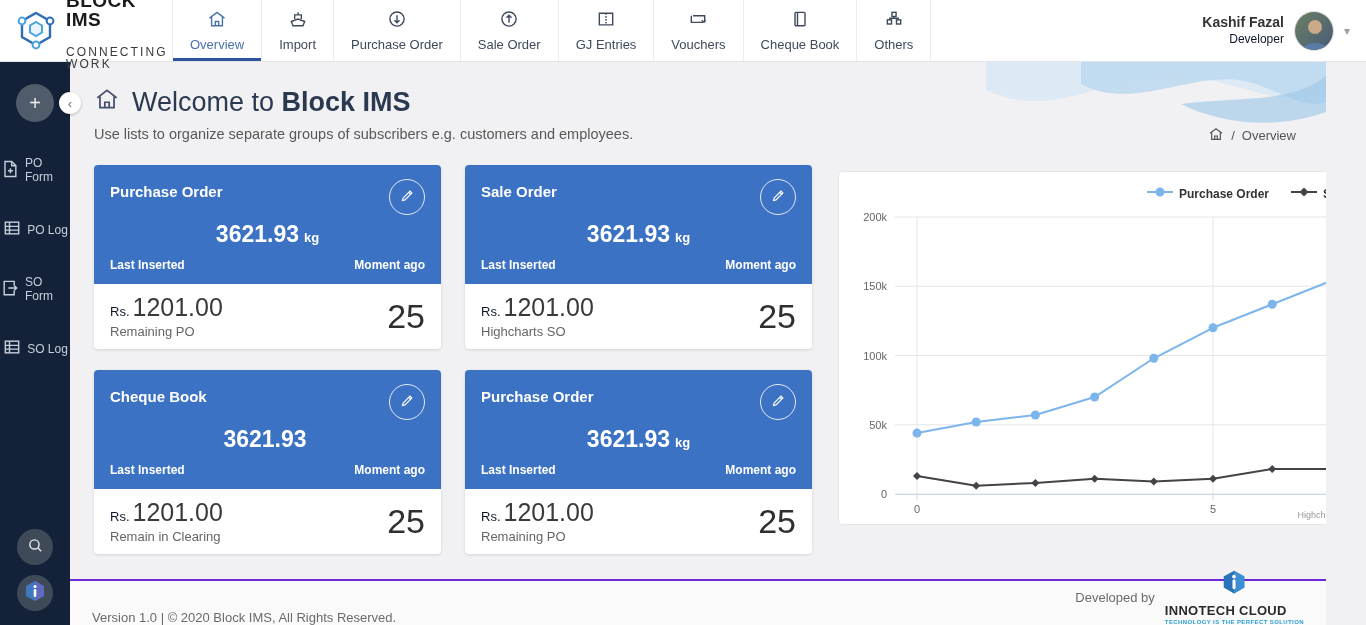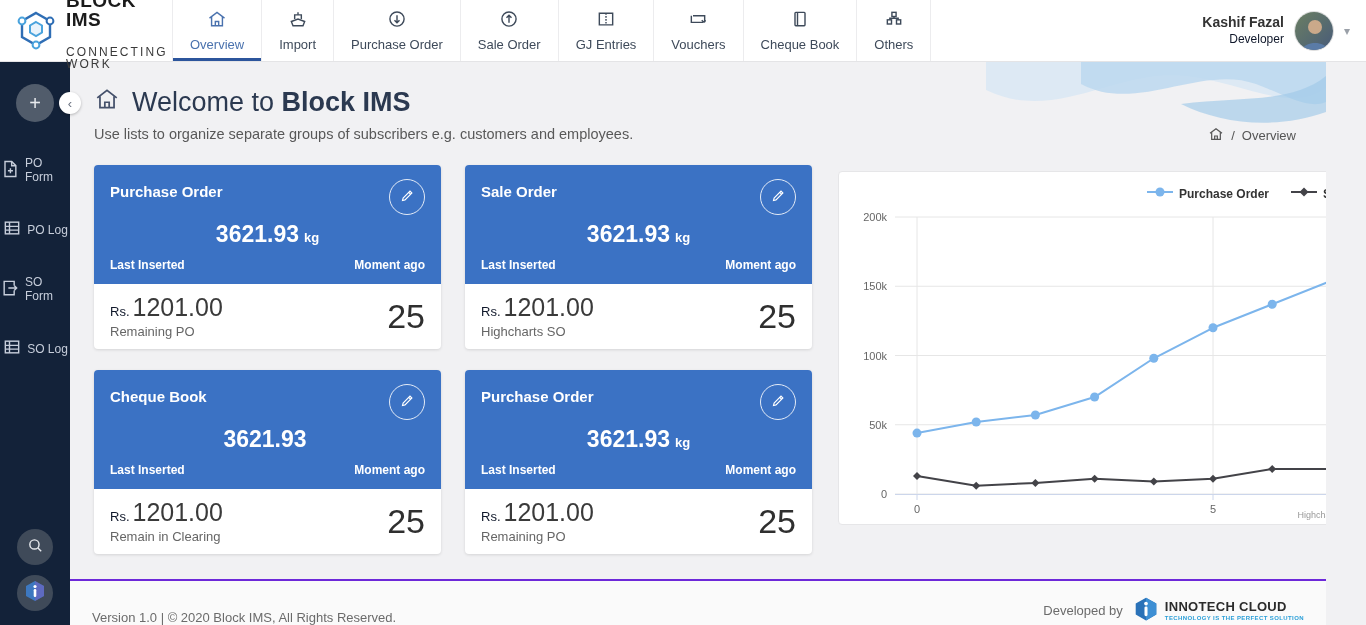--- a/index.html
+++ b/index.html
@@ -80,21 +80,21 @@
   .legend { position:absolute; top:14px; left:308px; display:flex; gap:22px; white-space:nowrap; }
   .legend-item { display:flex; align-items:center; gap:6px; font-size:12px; font-weight:700; color:#333; cursor:pointer; }
   #chart-svg { position:absolute; top:0; left:0; }
   .watermark { position:absolute; right:-11px; bottom:4px; font-size:9px; color:#999; }
 
   
   .footer { position:absolute; left:0; right:0; bottom:0; height:46px; background:#fafafa;
     border-top:2px solid #6d28d9; display:flex; align-items:flex-end; justify-content:space-between; padding:0 22px; }
   .footer-left { font-size:13px; color:#6b6b6b; }
   .footer-right { display:flex; align-items:center; gap:10px; font-size:13px; color:#6b6b6b; }
-  .itc-logo { display:flex; align-items:center; gap:6px; }
+  .itc-logo { display:flex; align-items:center; gap:6px;flex-direction:column; }
   .itc-text { line-height:1; }
   .itc-name { font-size:13px; font-weight:800; color:#2b2b2b; letter-spacing:.3px; }
   .itc-tag { font-size:6px; color:#2a9fd8; letter-spacing:.4px; margin-top:2px; font-weight:700; }
 </style>
 </head>
 <body>
 
 <div class="topbar">
   <div class="brand">
     <span>

